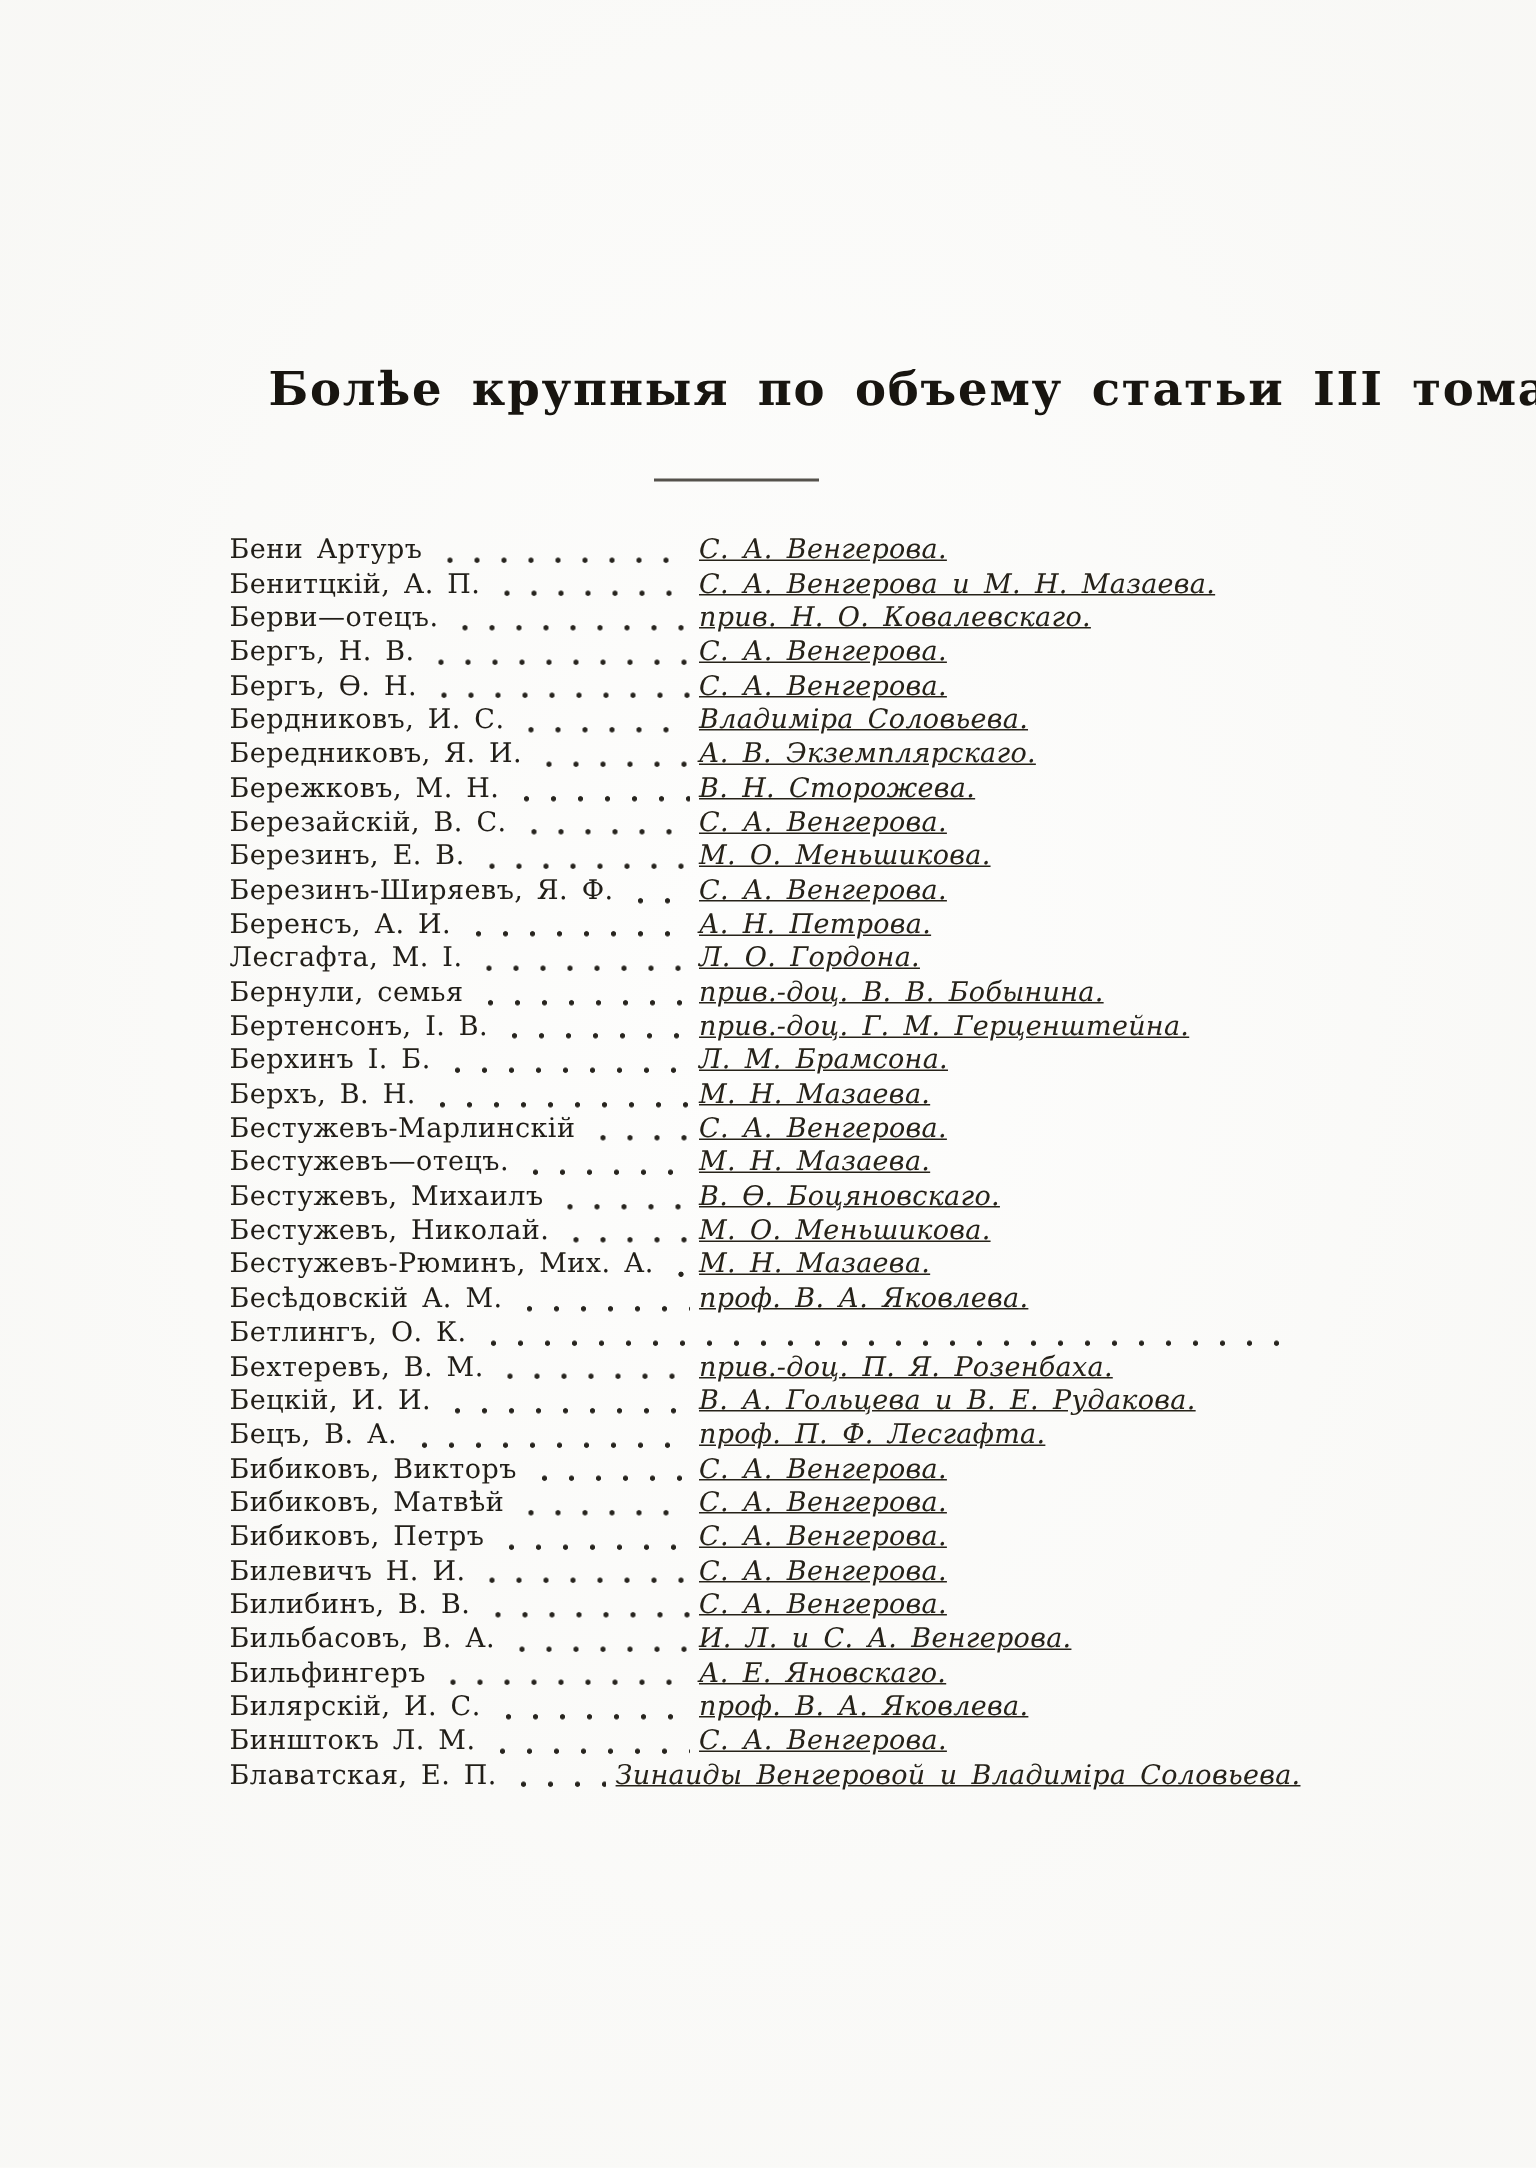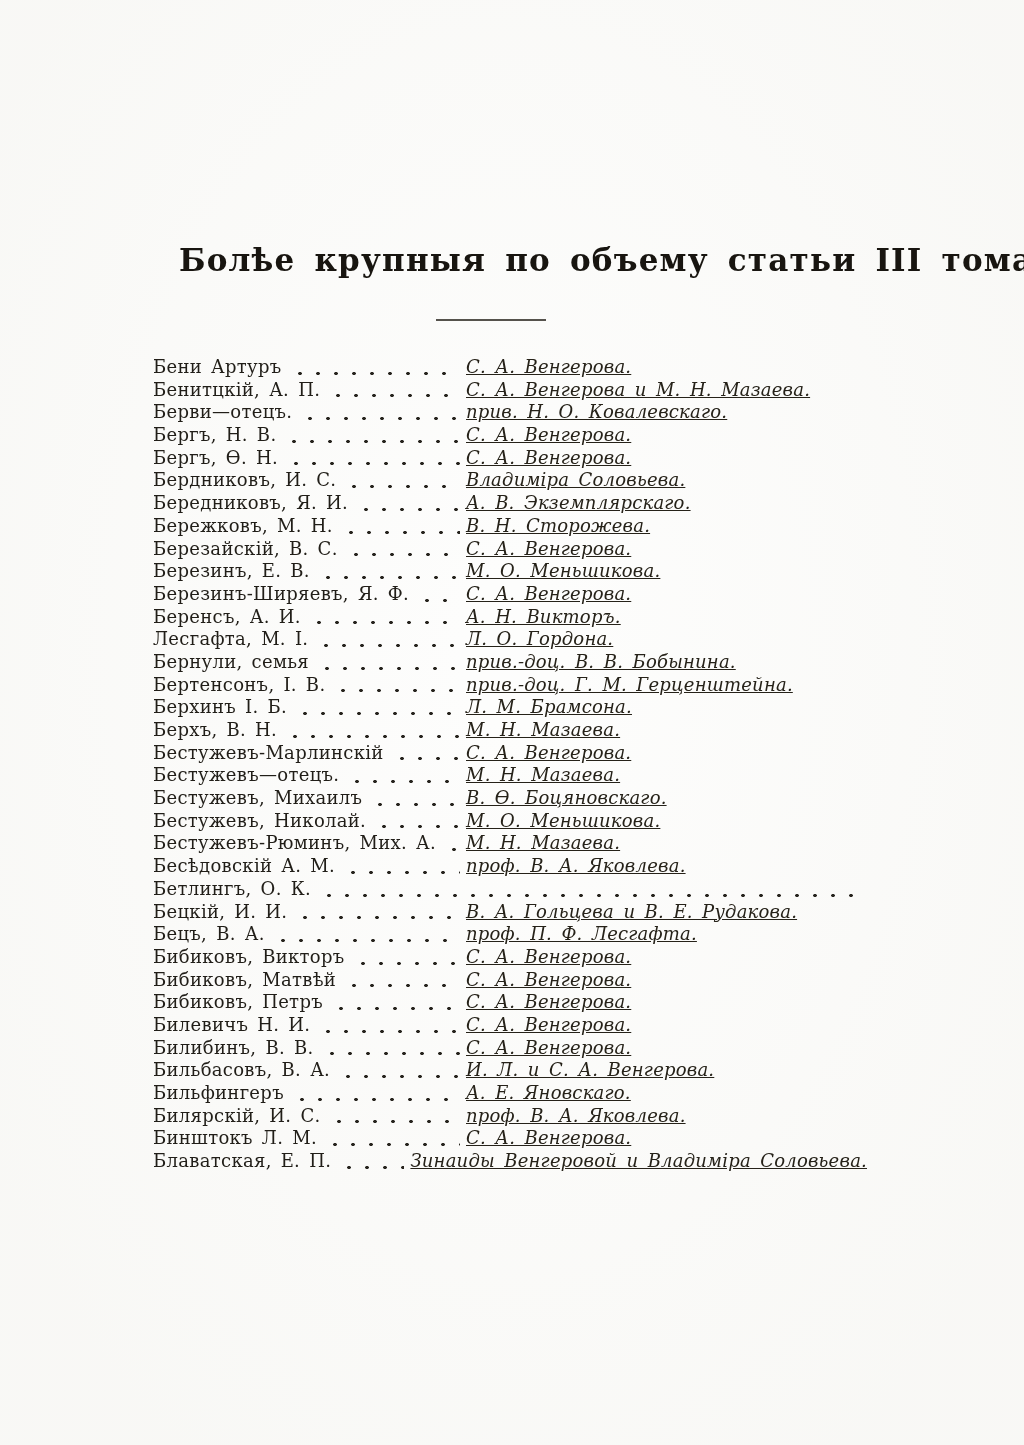--- a/index.html
+++ b/index.html
@@ -152,21 +152,21 @@
 
   <div class="row">
     <span class="name">Березинъ-Ширяевъ, Я. Ф.</span>
     <span class="leader"></span>
     <span class="author">С. А. Венгерова.</span>
   </div>
 
   <div class="row">
     <span class="name">Беренсъ, А. И.</span>
     <span class="leader"></span>
-    <span class="author">А. Н. Викторъ.</span>
+    <span class="author">А. Н. Петрова.</span>
   </div>
 
   <div class="row">
     <span class="name">Лесгафта, М. І.</span>
     <span class="leader"></span>
     <span class="author">Л. О. Гордона.</span>
   </div>
 
   <div class="row">
     <span class="name">Бернули, семья</span>
@@ -227,20 +227,25 @@
     <span class="name">Бесѣдовскій А. М.</span>
     <span class="leader"></span>
     <span class="author">проф. В. А. Яковлева.</span>
   </div>
 
   <div class="row">
     <span class="name">Бетлингъ, О. К.</span>
     <span class="leader"></span>
   </div>
 
+  <div class="row">
+    <span class="name">Бехтеревъ, В. М.</span>
+    <span class="leader"></span>
+    <span class="author">прив.-доц. П. Я. Розенбаха.</span>
+  </div>
 
   <div class="row">
     <span class="name">Бецкій, И. И.</span>
     <span class="leader"></span>
     <span class="author">В. А. Гольцева и В. Е. Рудакова.</span>
   </div>
 
   <div class="row">
     <span class="name">Бецъ, В. А.</span>
     <span class="leader"></span>

